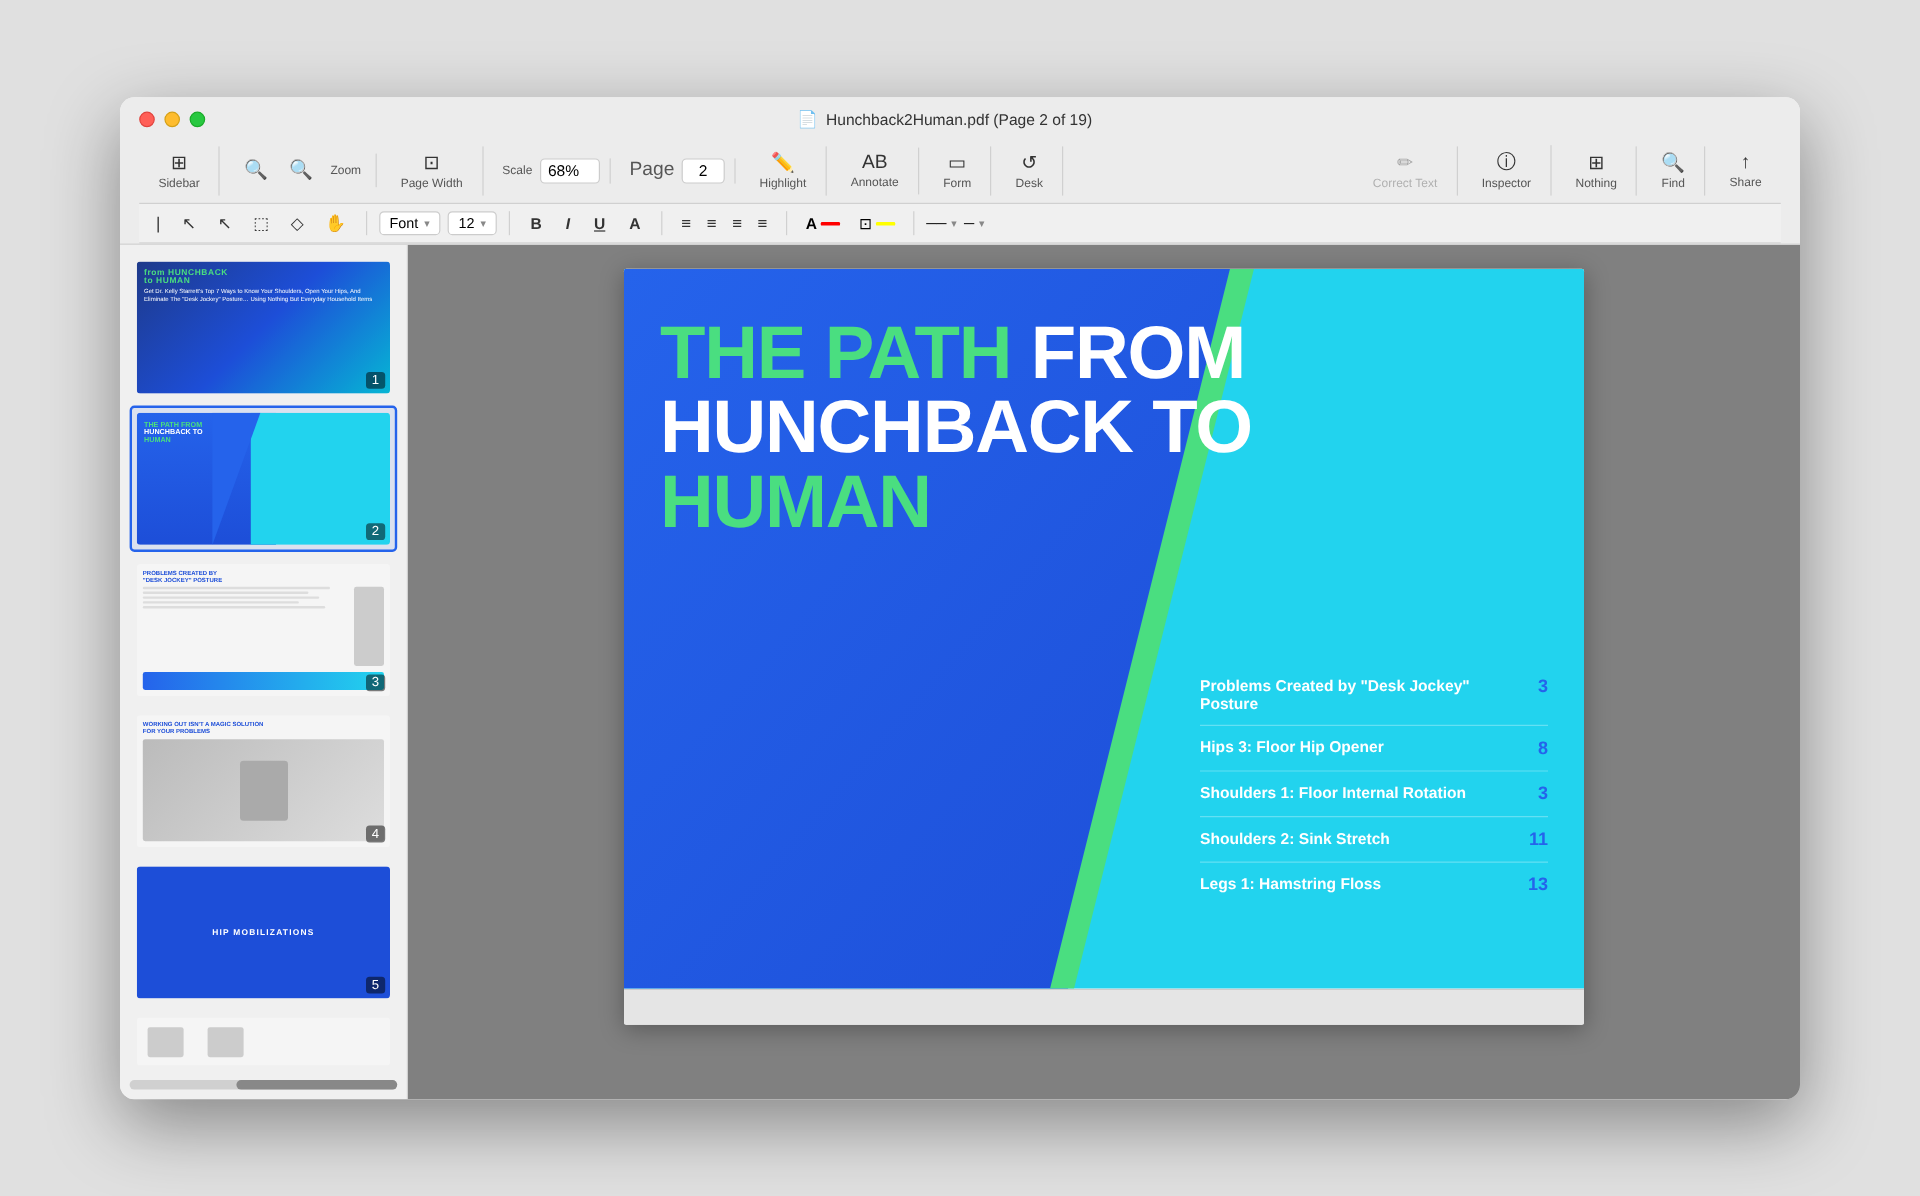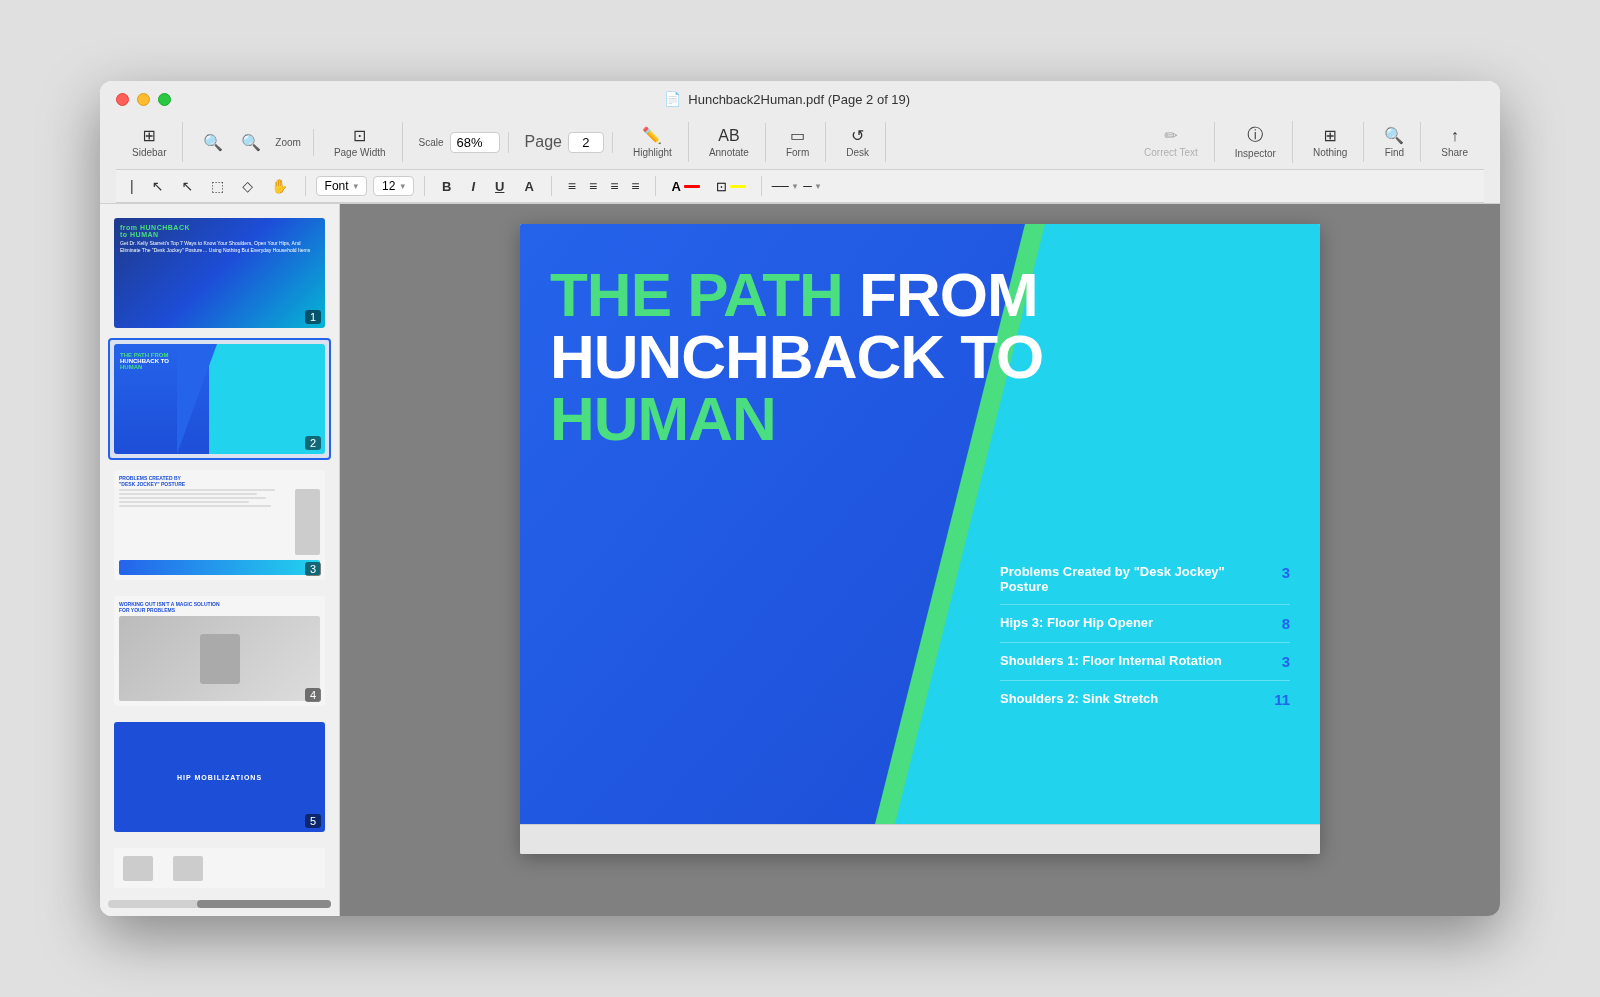--- a/index.html
+++ b/index.html
@@ -699,20 +699,24 @@
     <span class="toc-num">8</span>
   </div>
                   <div class="toc-item">
     <span class="toc-text">Shoulders 1: Floor Internal Rotation</span>
     <span class="toc-num">3</span>
   </div>
                   <div class="toc-item">
     <span class="toc-text">Shoulders 2: Sink Stretch</span>
     <span class="toc-num">11</span>
   </div>
+                  <div class="toc-item">
+    <span class="toc-text">Legs 1: Hamstring Floss</span>
+    <span class="toc-num">13</span>
+  </div>
                 </div>
             </div>
 
             <div class="page-counter">2 / 19</div>
           </div>
           <div class="page-next-strip"></div>
         </div>
       </div>
     </div>
   </div>

